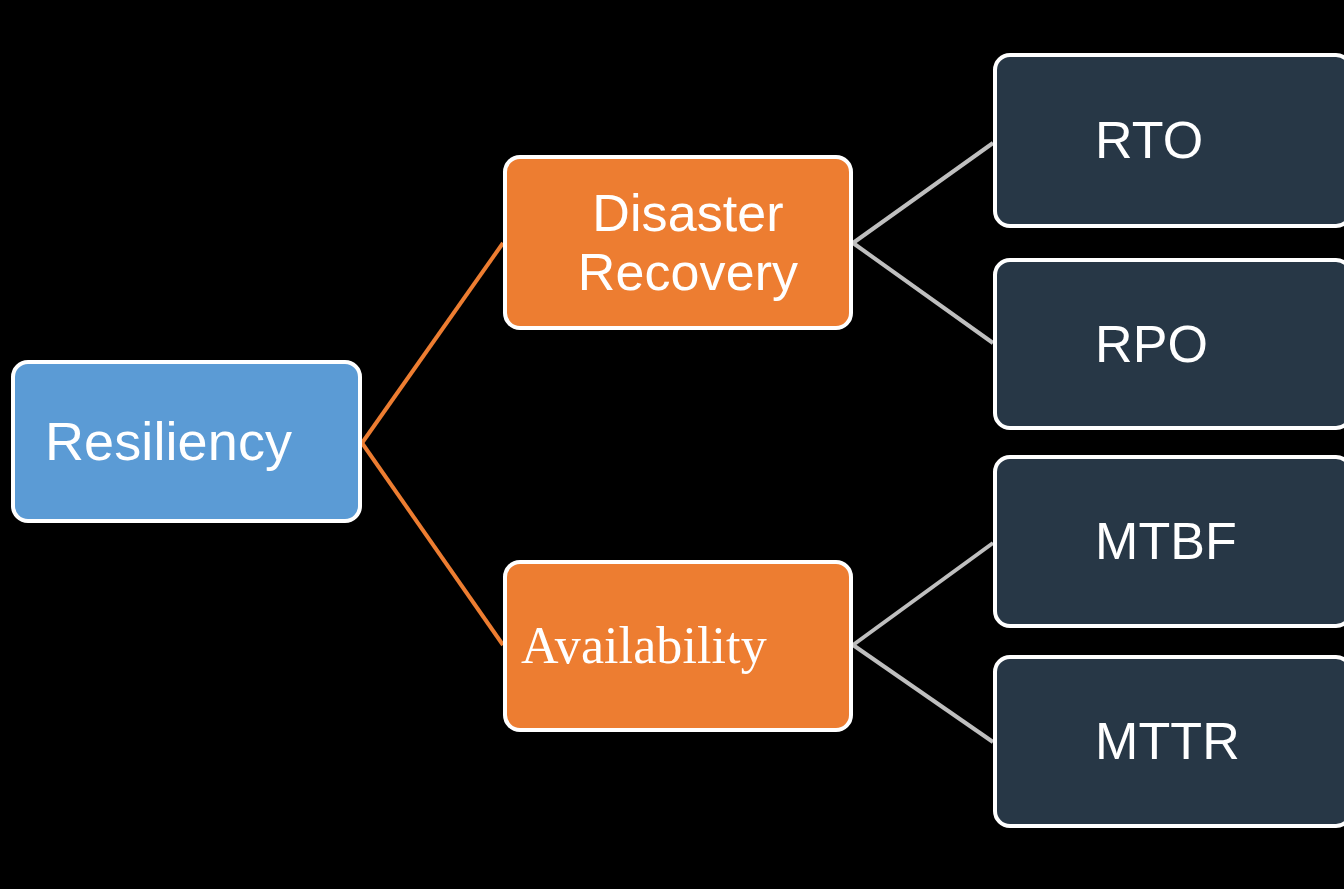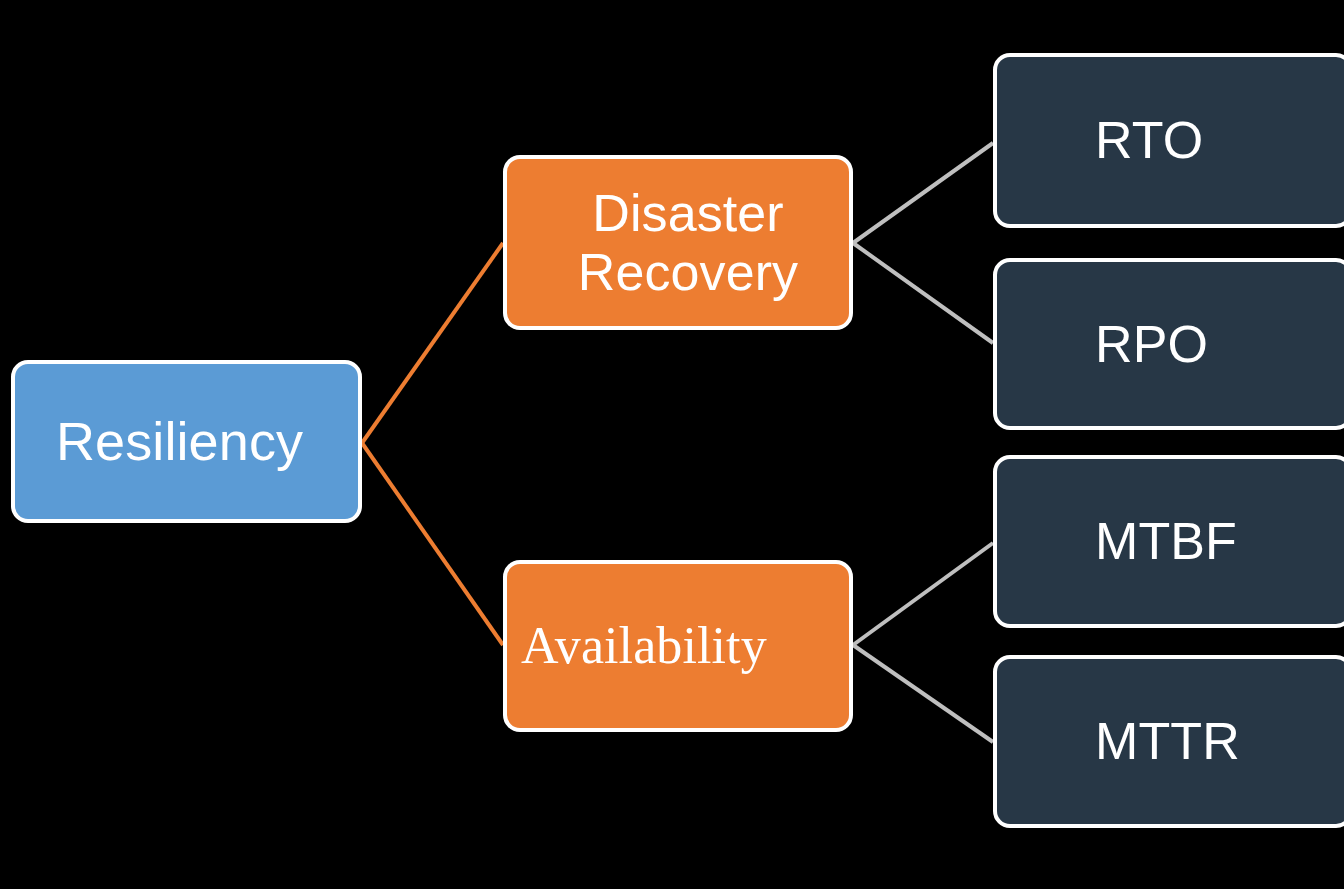--- a/index.html
+++ b/index.html
@@ -42,21 +42,21 @@
     white-space: pre-line;
   }
   .node-root {
     left: 11px;
     top: 360px;
     width: 351px;
     height: 163px;
     background: #5B9BD5;
     font-size: 54px;
     justify-content: flex-start;
-    padding-left: 41px;
+    padding-left: 30px;
     text-align: left;
   }
   .node-branch {
     left: 503px;
     width: 350px;
     background: #ED7D31;
     font-size: 52px;
     padding-left: 20px;
   }
   .node-branch-dr {

